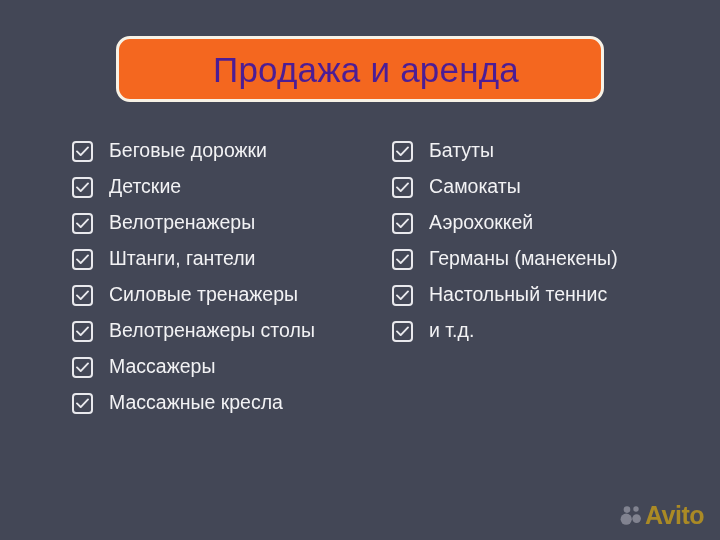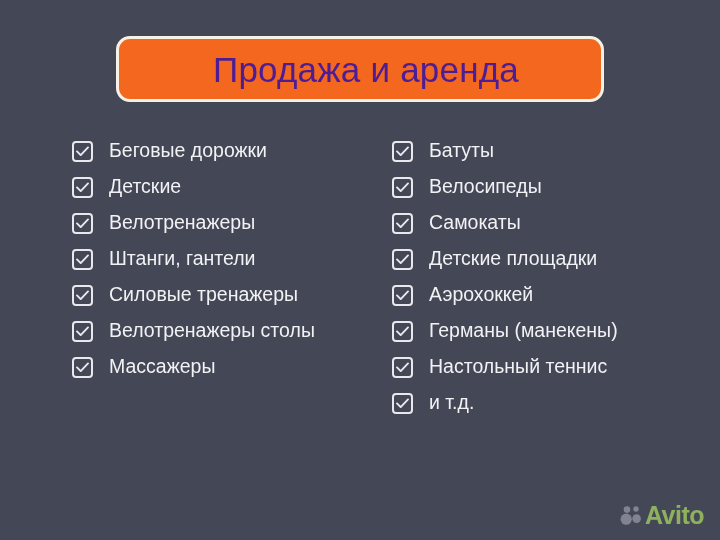--- a/index.html
+++ b/index.html
@@ -93,21 +93,21 @@
     bottom: 12px;
     display: flex;
     align-items: center;
     opacity: 0.62;
   }
   #avito-dots {
     display: block;
     margin-right: 3px;
   }
   #avito-word {
-    color: #bef264;
+    color: #eab308;
     font-size: 25px;
     font-weight: 700;
     line-height: 1;
     letter-spacing: -0.5px;
   }
 </style>
 </head>
 <body>
 
 <div id="slide">
@@ -167,53 +167,45 @@
           <span class="item-label">Велотренажеры столы</span>
         </div>
         <div class="list-item">
           <span class="checkbox">
             <svg width="13" height="11" viewBox="0 0 13 11">
               <path d="M1 5.4 L4.7 9.1 L12 1.4" fill="none" stroke="#E9E9ED" stroke-width="1.9" stroke-linecap="round" stroke-linejoin="round"></path>
             </svg>
           </span>
           <span class="item-label">Массажеры</span>
         </div>
+        <div class="list-item">
+          <span class="checkbox">
+            <svg width="13" height="11" viewBox="0 0 13 11">
+              <path d="M1 5.4 L4.7 9.1 L12 1.4" fill="none" stroke="#E9E9ED" stroke-width="1.9" stroke-linecap="round" stroke-linejoin="round"></path>
+            </svg>
+          </span>
+          <span class="item-label">Массажные кресла</span>
+        </div>
       </div>
     <div class="column" id="col-right">
         <div class="list-item">
           <span class="checkbox">
             <svg width="13" height="11" viewBox="0 0 13 11">
               <path d="M1 5.4 L4.7 9.1 L12 1.4" fill="none" stroke="#E9E9ED" stroke-width="1.9" stroke-linecap="round" stroke-linejoin="round"></path>
             </svg>
           </span>
           <span class="item-label">Батуты</span>
         </div>
         <div class="list-item">
           <span class="checkbox">
             <svg width="13" height="11" viewBox="0 0 13 11">
               <path d="M1 5.4 L4.7 9.1 L12 1.4" fill="none" stroke="#E9E9ED" stroke-width="1.9" stroke-linecap="round" stroke-linejoin="round"></path>
             </svg>
           </span>
-          <span class="item-label">Велосипеды</span>
-        </div>
-        <div class="list-item">
-          <span class="checkbox">
-            <svg width="13" height="11" viewBox="0 0 13 11">
-              <path d="M1 5.4 L4.7 9.1 L12 1.4" fill="none" stroke="#E9E9ED" stroke-width="1.9" stroke-linecap="round" stroke-linejoin="round"></path>
-            </svg>
-          </span>
           <span class="item-label">Самокаты</span>
-        </div>
-        <div class="list-item">
-          <span class="checkbox">
-            <svg width="13" height="11" viewBox="0 0 13 11">
-              <path d="M1 5.4 L4.7 9.1 L12 1.4" fill="none" stroke="#E9E9ED" stroke-width="1.9" stroke-linecap="round" stroke-linejoin="round"></path>
-            </svg>
-          </span>
-          <span class="item-label">Детские площадки</span>
         </div>
         <div class="list-item">
           <span class="checkbox">
             <svg width="13" height="11" viewBox="0 0 13 11">
               <path d="M1 5.4 L4.7 9.1 L12 1.4" fill="none" stroke="#E9E9ED" stroke-width="1.9" stroke-linecap="round" stroke-linejoin="round"></path>
             </svg>
           </span>
           <span class="item-label">Аэрохоккей</span>
         </div>
         <div class="list-item">

